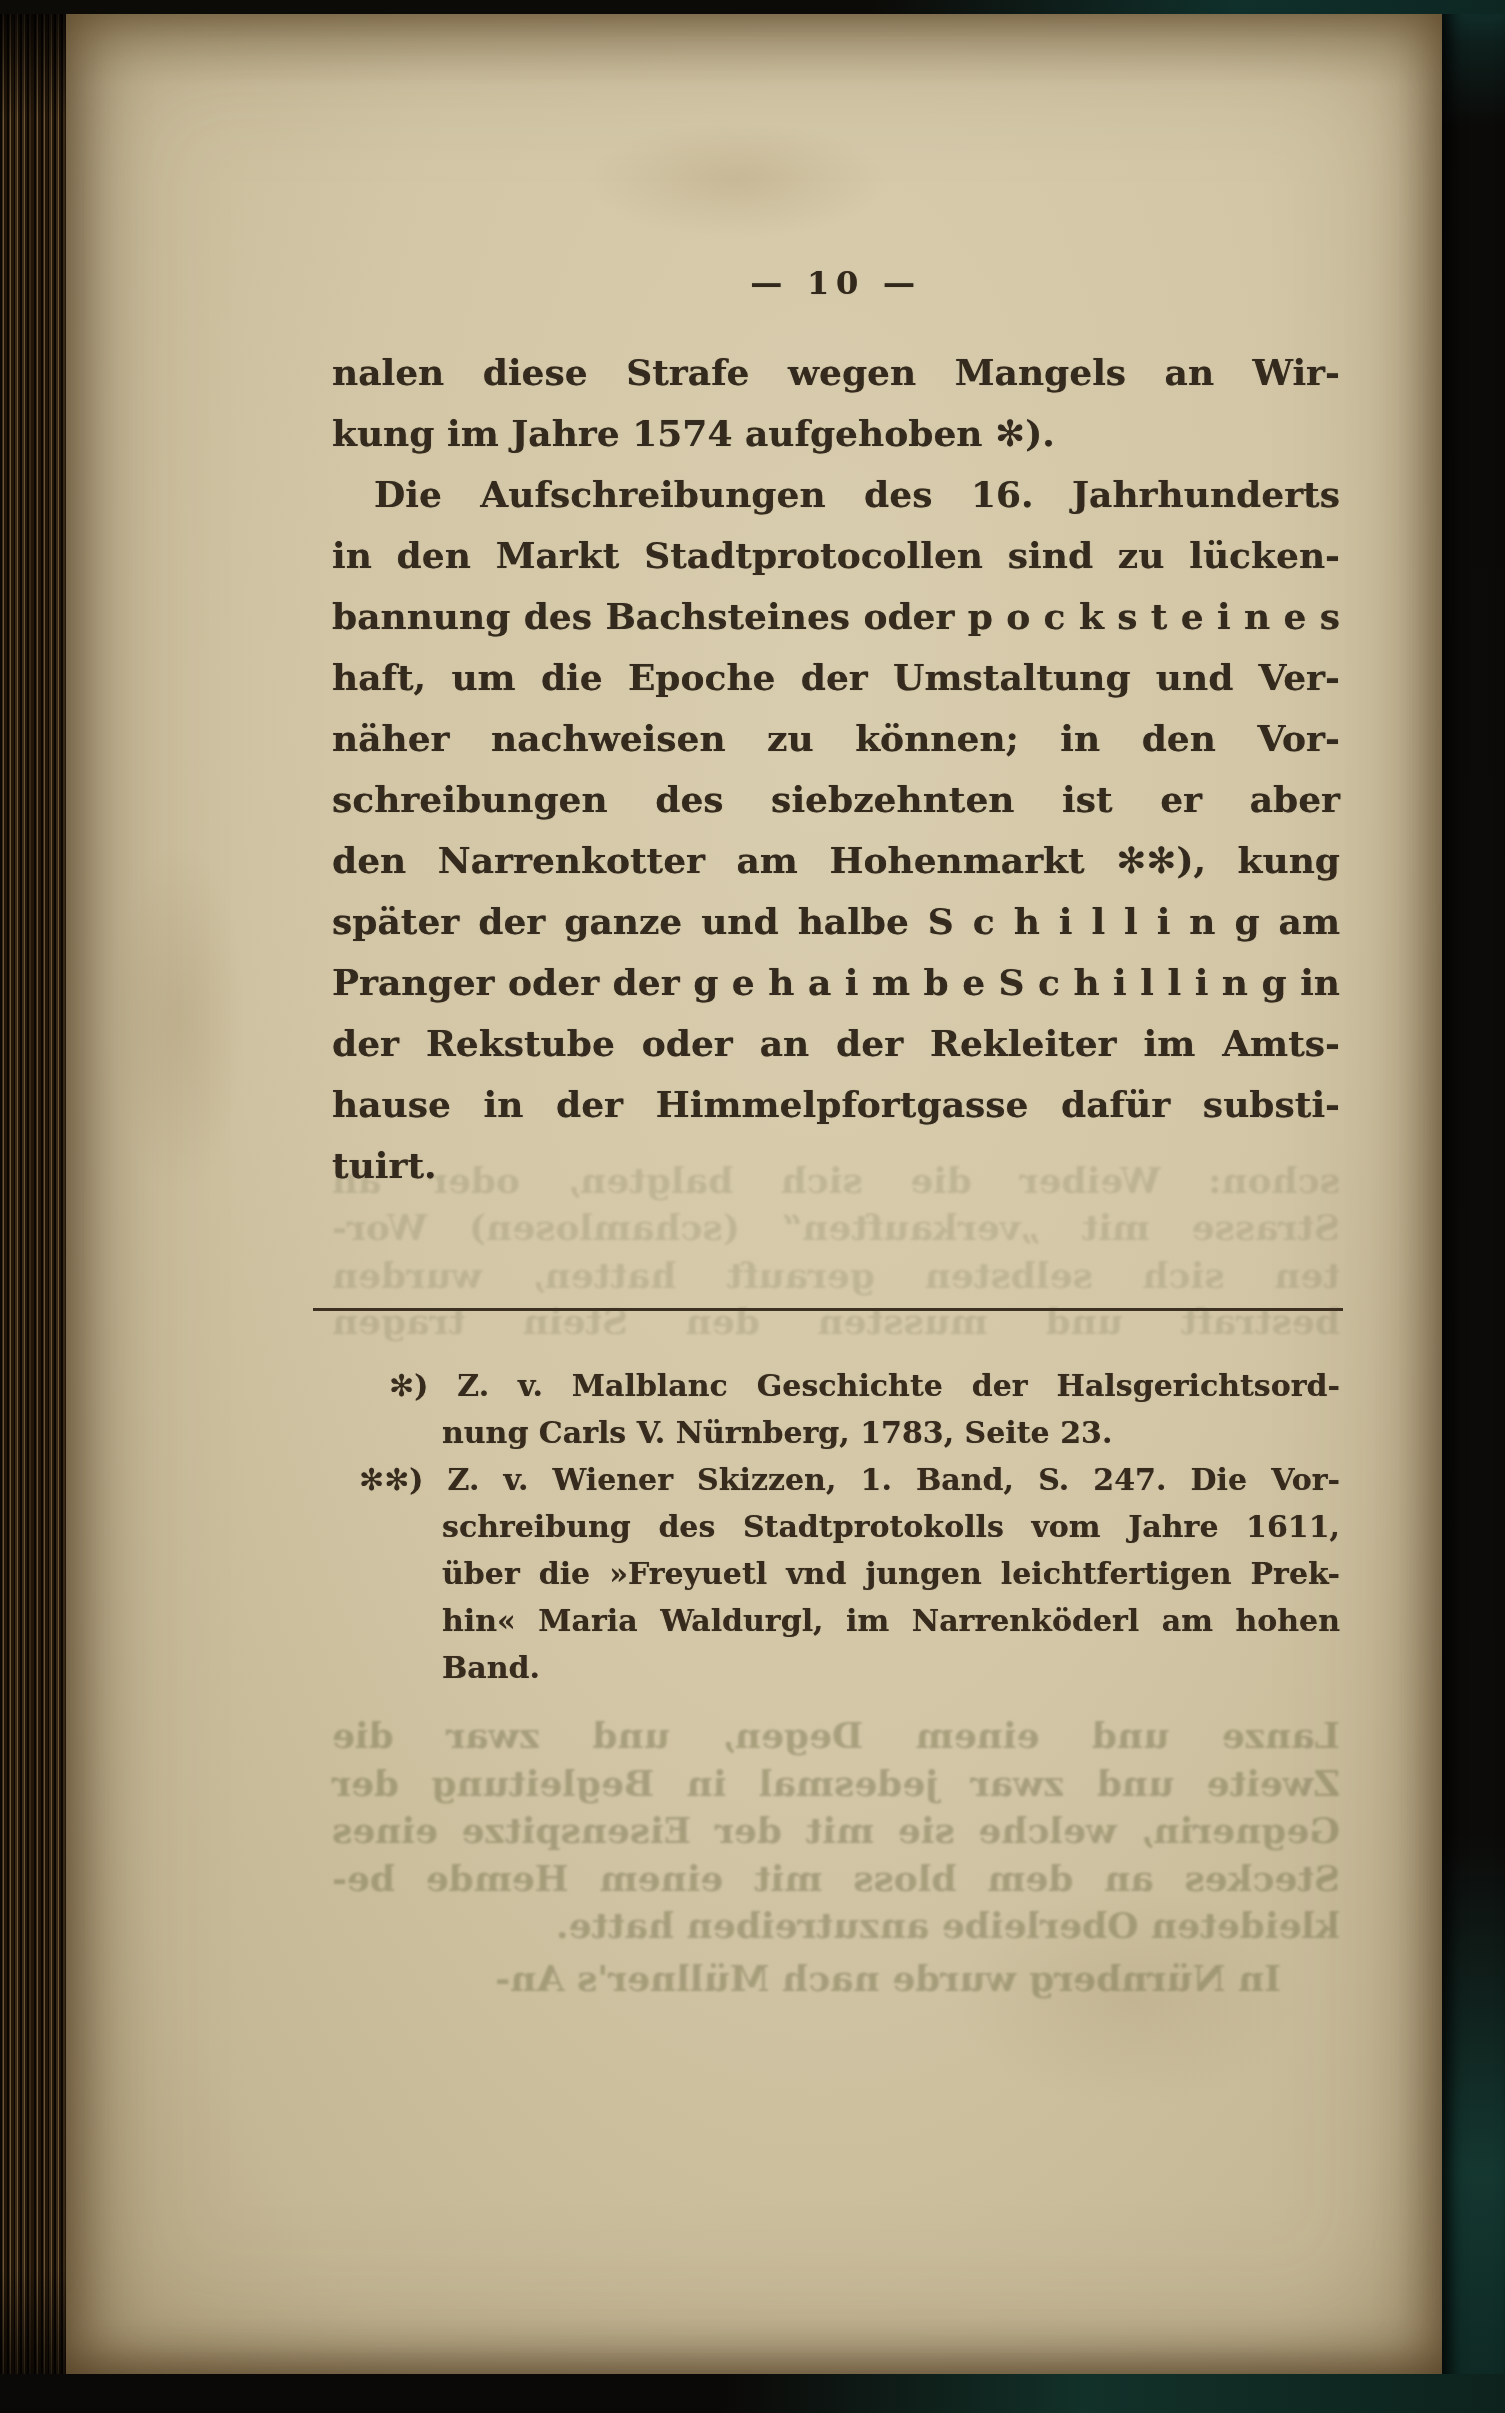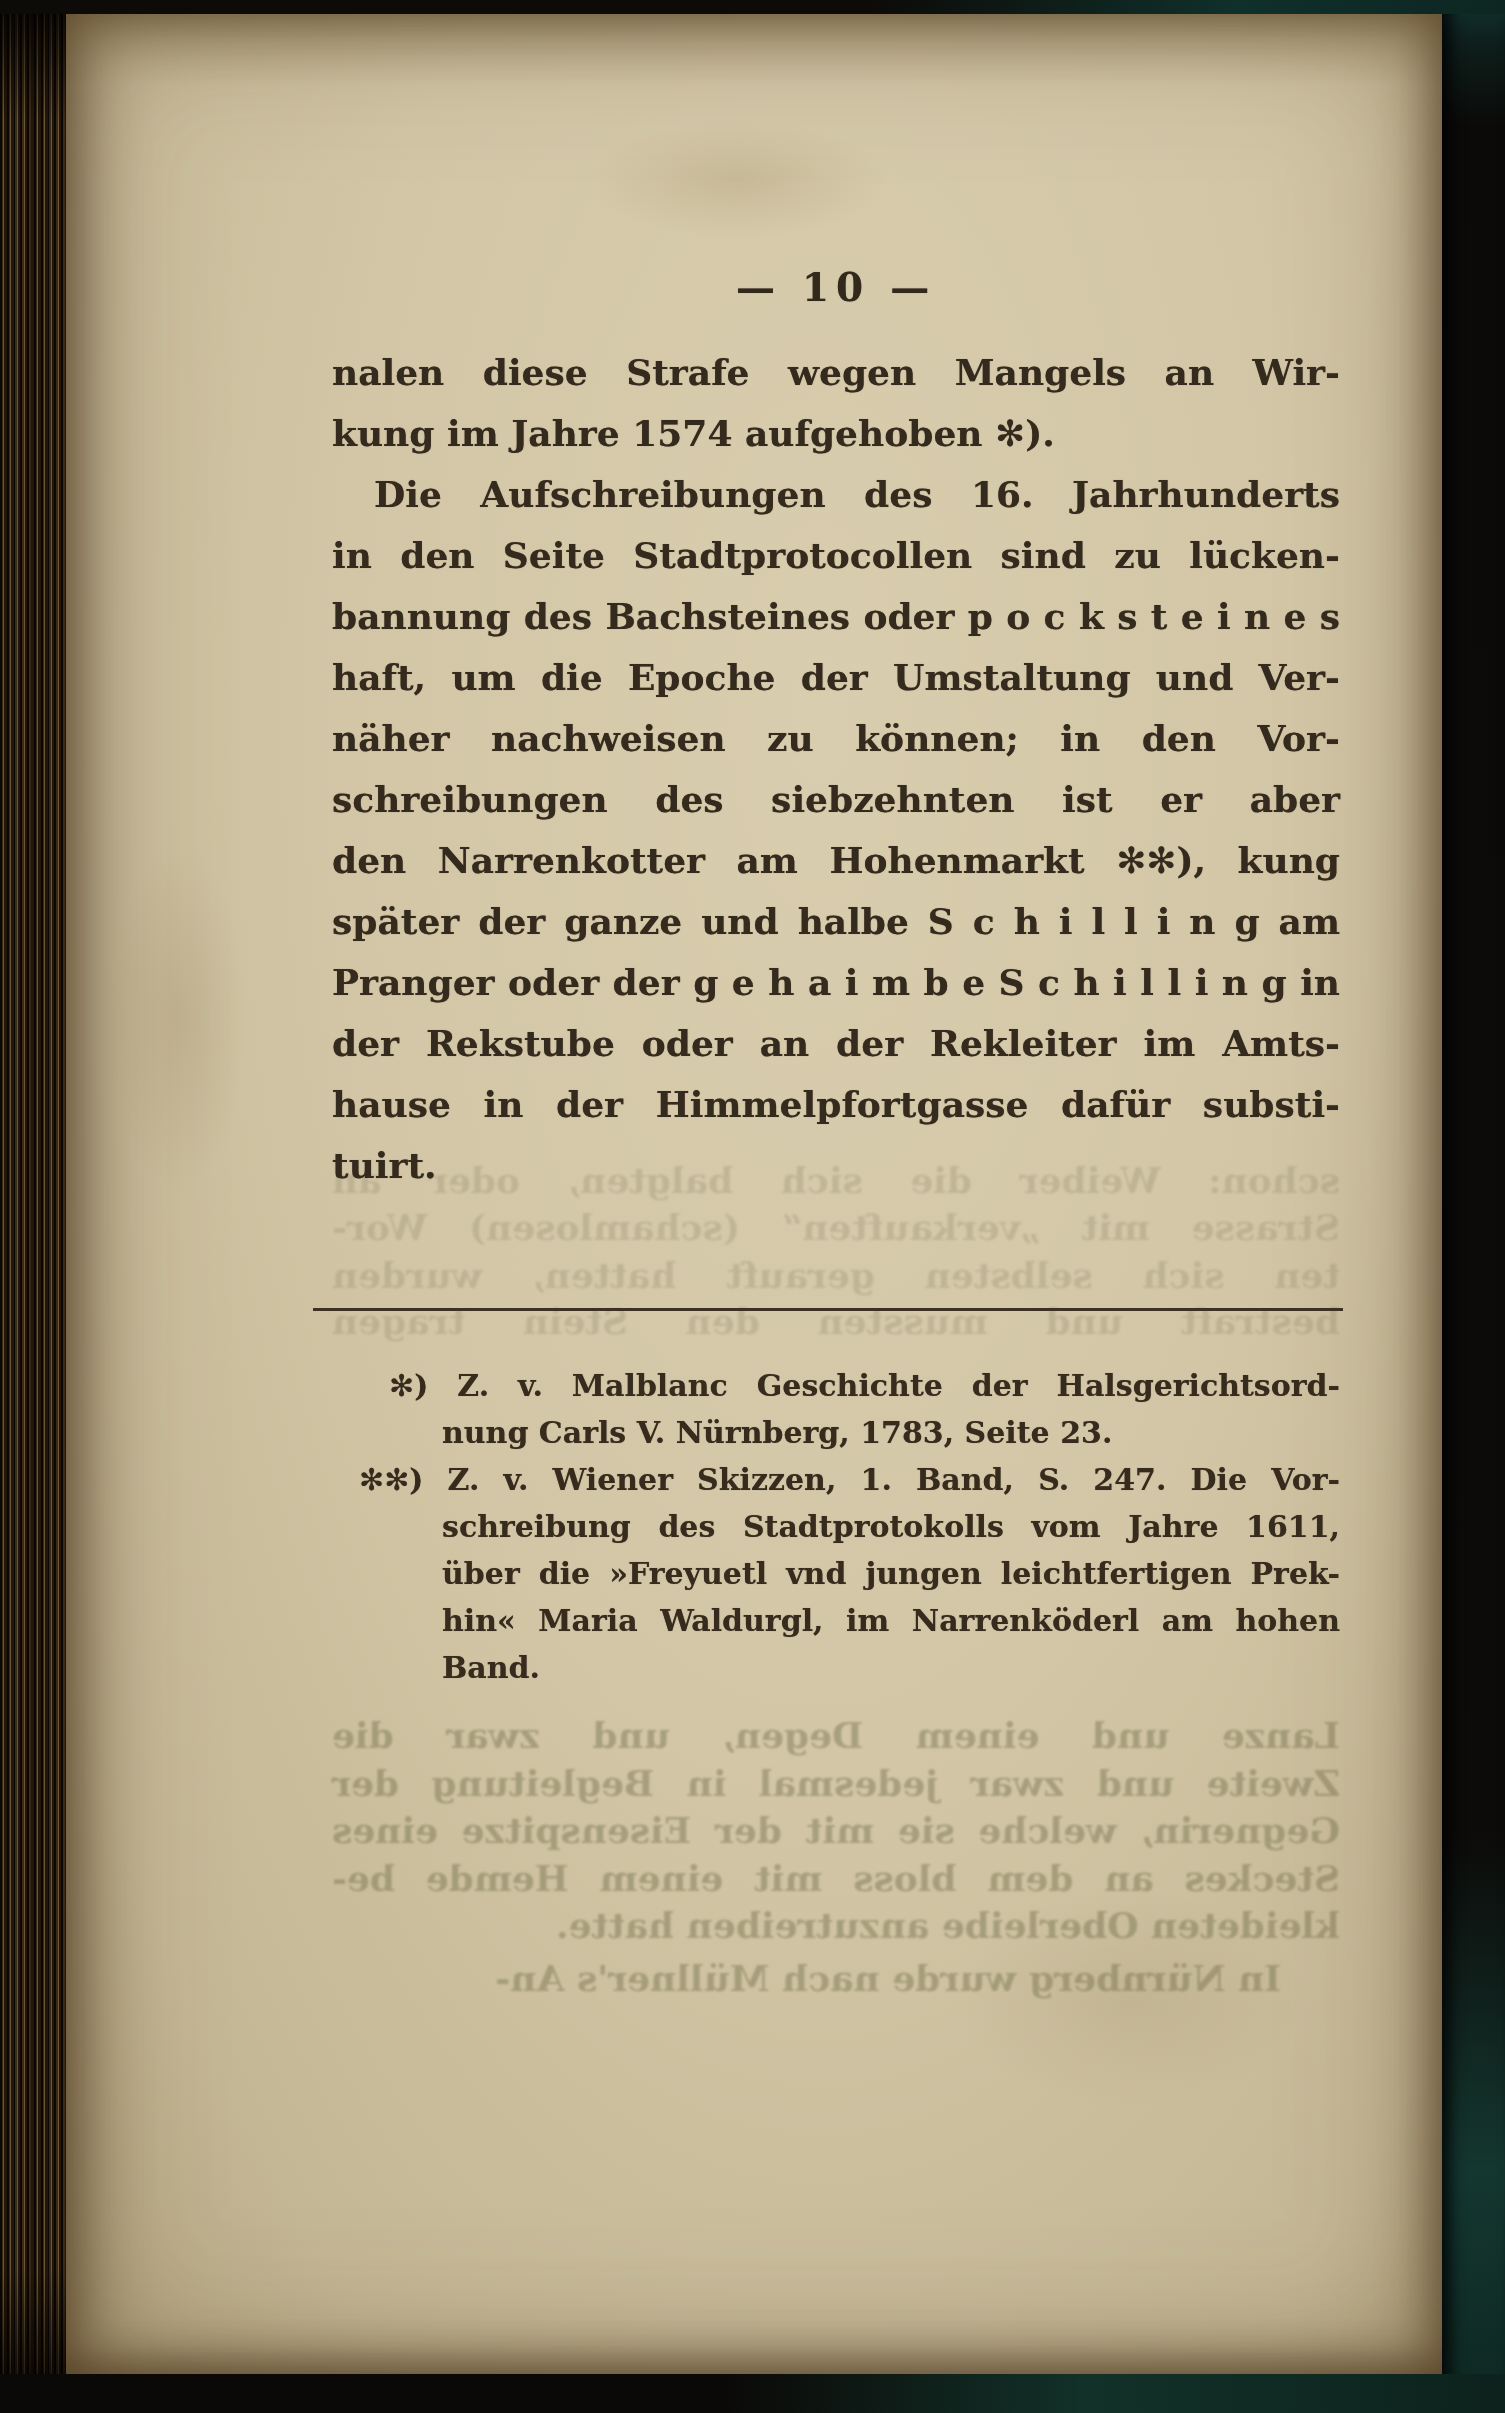--- a/index.html
+++ b/index.html
@@ -78,21 +78,21 @@
   .bl:nth-of-type(5){top:1704px;}
   .bl:nth-of-type(6){top:1752px;}
   .bl:nth-of-type(7){top:1799px;}
   .bl:nth-of-type(8){top:1847px;}
   .bl:nth-of-type(9){top:1894px;}
   .bl:nth-of-type(10){top:1947px;padding-left:59px;}
 
   
   .pagenum{
     position:absolute;top:254px;left:273px;width:1008px;z-index:2;
-    text-align:center;font-size:39px;font-weight:700;color:#32281b;
+    text-align:center;font-size:32px;font-weight:700;color:#32281b;
     letter-spacing:6.8px;
     text-shadow:0 0 0.8px rgba(50,40,25,.55);
   }
   .body-text{
     position:absolute;top:332px;left:273px;width:1008px;z-index:2;
     font-size:36px;font-weight:700;color:var(--ink);
     text-shadow:0 0 0.8px rgba(50,40,25,.55);
   }
   .line{line-height:61px;height:61px;text-align:justify;text-align-last:justify;}
   .line.flush{text-align-last:left;}
@@ -139,21 +139,21 @@
     <div class="bl strong flush">kleideten Oberleibe anzutreiben hatte.</div>
     <div class="bl strong flush">In Nürnberg wurde nach Müllner's An-</div>
   </div>
 
   <div class="pagenum">— 10 —</div>
 
   <div class="body-text">
     <div class="line">nalen diese Strafe wegen Mangels an Wir-</div>
     <div class="line flush">kung im Jahre 1574 aufgehoben ✻).</div>
     <div class="line indent">Die Aufschreibungen des 16. Jahrhunderts</div>
-    <div class="line">in den Seite Stadtprotocollen sind zu lücken-</div>
+    <div class="line">in den Markt Stadtprotocollen sind zu lücken-</div>
     <div class="line">bannung des Bachsteines oder p o c k s t e i n e s</div>
     <div class="line">haft, um die Epoche der Umstaltung und Ver-</div>
     <div class="line">näher nachweisen zu können; in den Vor-</div>
     <div class="line">schreibungen des siebzehnten ist er aber</div>
     <div class="line">den Narrenkotter am Hohenmarkt ✻✻), kung</div>
     <div class="line">später der ganze und halbe S c h i l l i n g am</div>
     <div class="line">Pranger oder der g e h a i m b e S c h i l l i n g in</div>
     <div class="line">der Rekstube oder an der Rekleiter im Amts-</div>
     <div class="line">hause in der Himmelpfortgasse dafür substi-</div>
     <div class="line flush">tuirt.</div>

